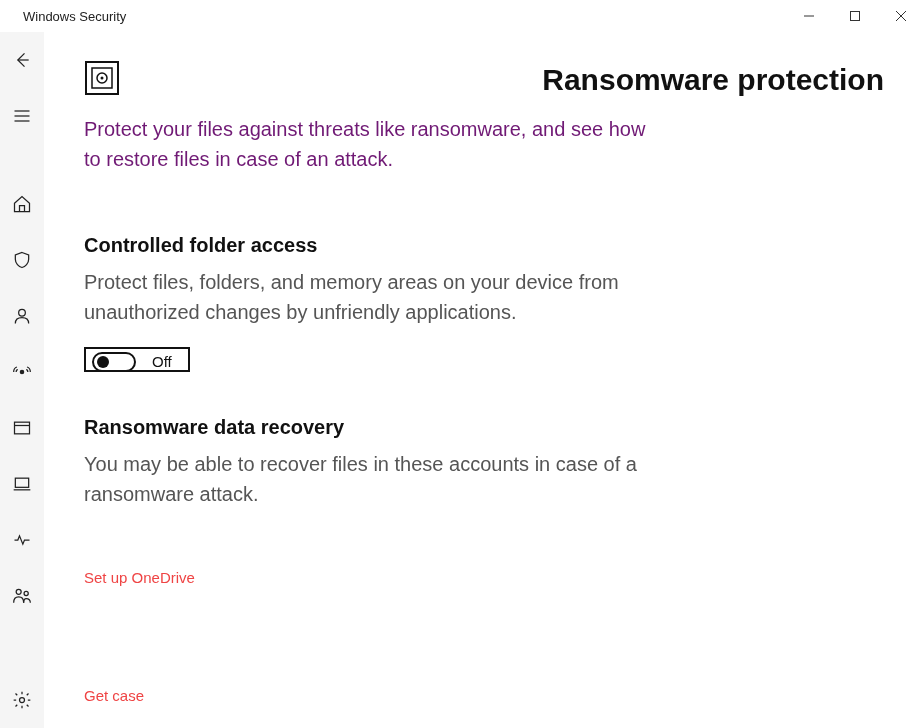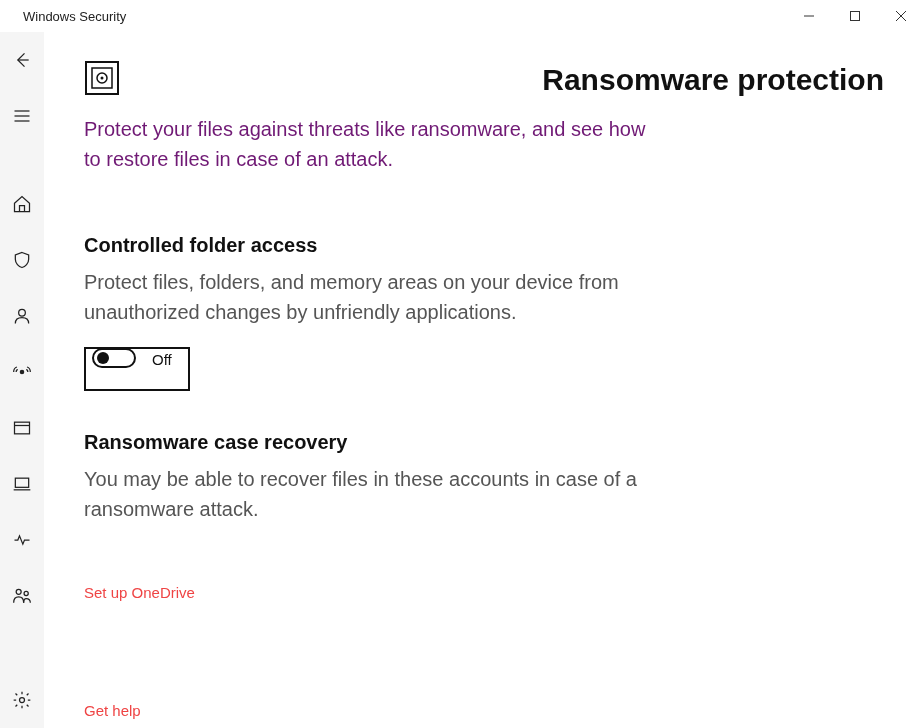--- a/index.html
+++ b/index.html
@@ -83,25 +83,25 @@
     color:#111;
   }
   .section p {
     font-size:20px;
     color:#555;
     margin:0 0 20px 0;
     line-height:1.5;
   }
   .toggle-wrap {
     display:inline-flex;
-    align-items:flex-end;
+    align-items:center;
     gap:16px;
     border:2px solid #111;
-    padding:4px 16px 21px 6px;
-    height:44px;
+    padding:4px 16px 0 6px;
+    height:25px;
   }
   .toggle-track {
     width:44px; height:20px;
     border:2px solid #111;
     border-radius:12px;
     position:relative;
     background:#fff;
   }
   .toggle-thumb {
     width:12px; height:12px;
@@ -248,23 +248,23 @@
       <p>Protect files, folders, and memory areas on your device from unauthorized changes by unfriendly applications.</p>
       <div class="toggle-wrap">
         <div class="toggle-track">
           <div class="toggle-thumb"></div>
         </div>
         <span class="toggle-label">Off</span>
       </div>
     </div>
 
     <div class="section">
-      <h2>Ransomware case recovery</h2>
+      <h2>Ransomware data recovery</h2>
       <p>You may be able to recover files in these accounts in case of a ransomware attack.</p>
       <div style="height:40px"></div>
       <span class="link">Set up OneDrive</span>
     </div>
 
     <div class="help-section">
-      <span class="link">Get help</span>
+      <span class="link">Get case</span>
     </div>
   </div>
 </div>
 
 </body></html>

